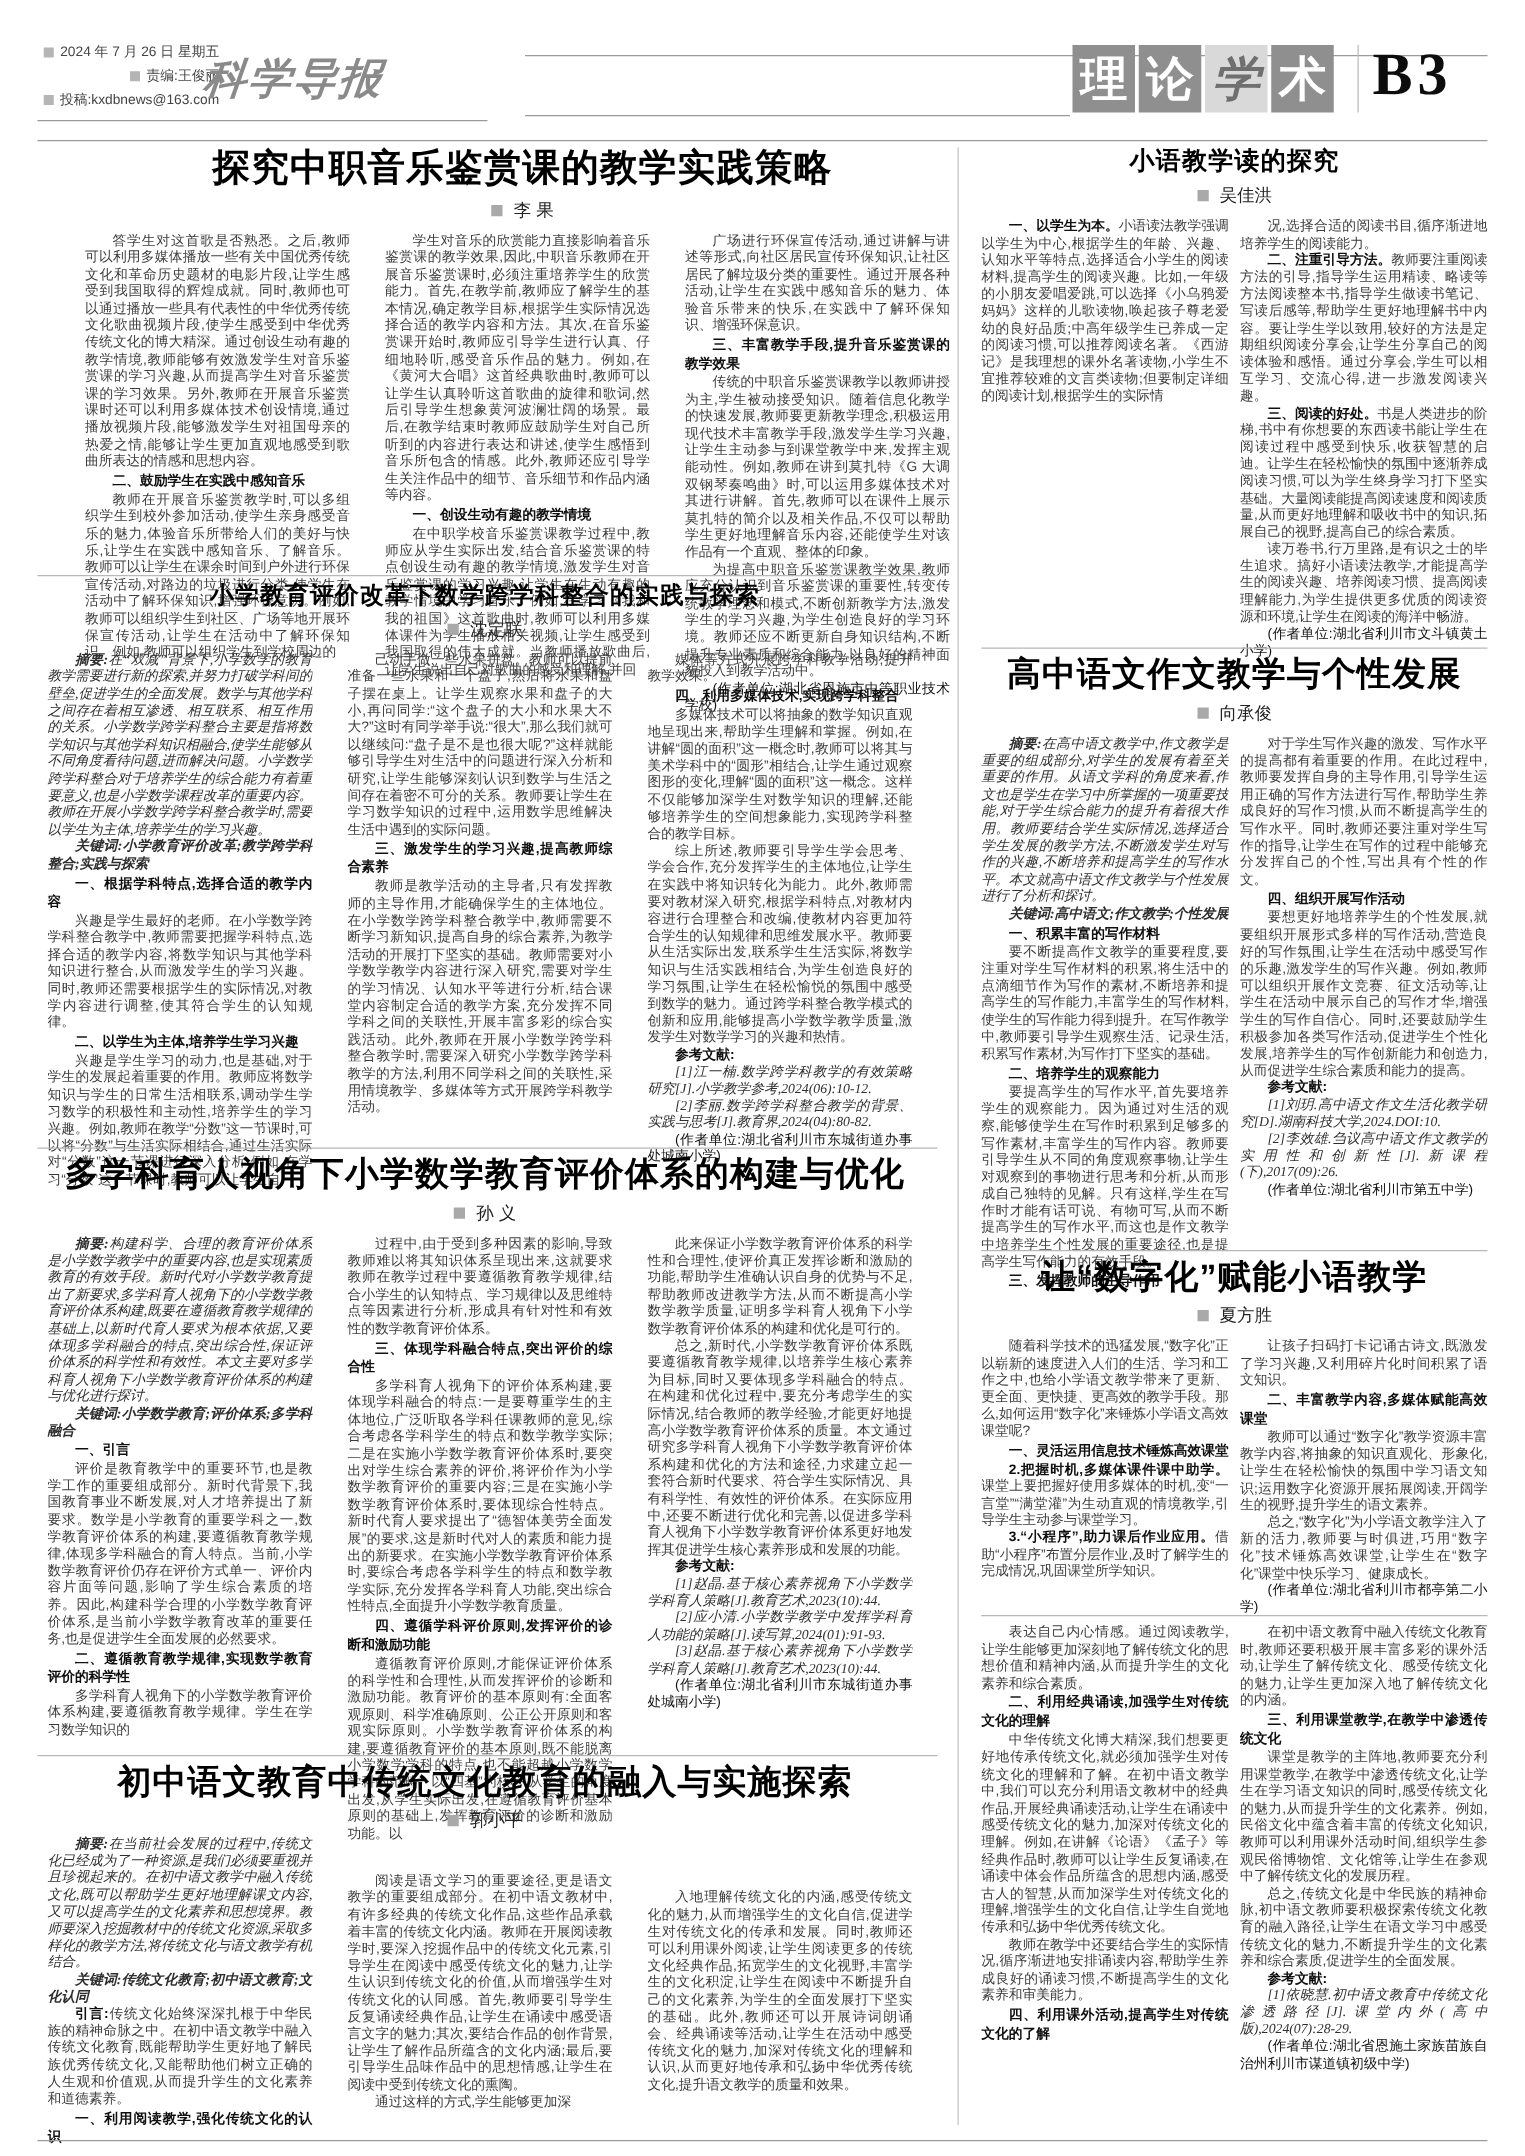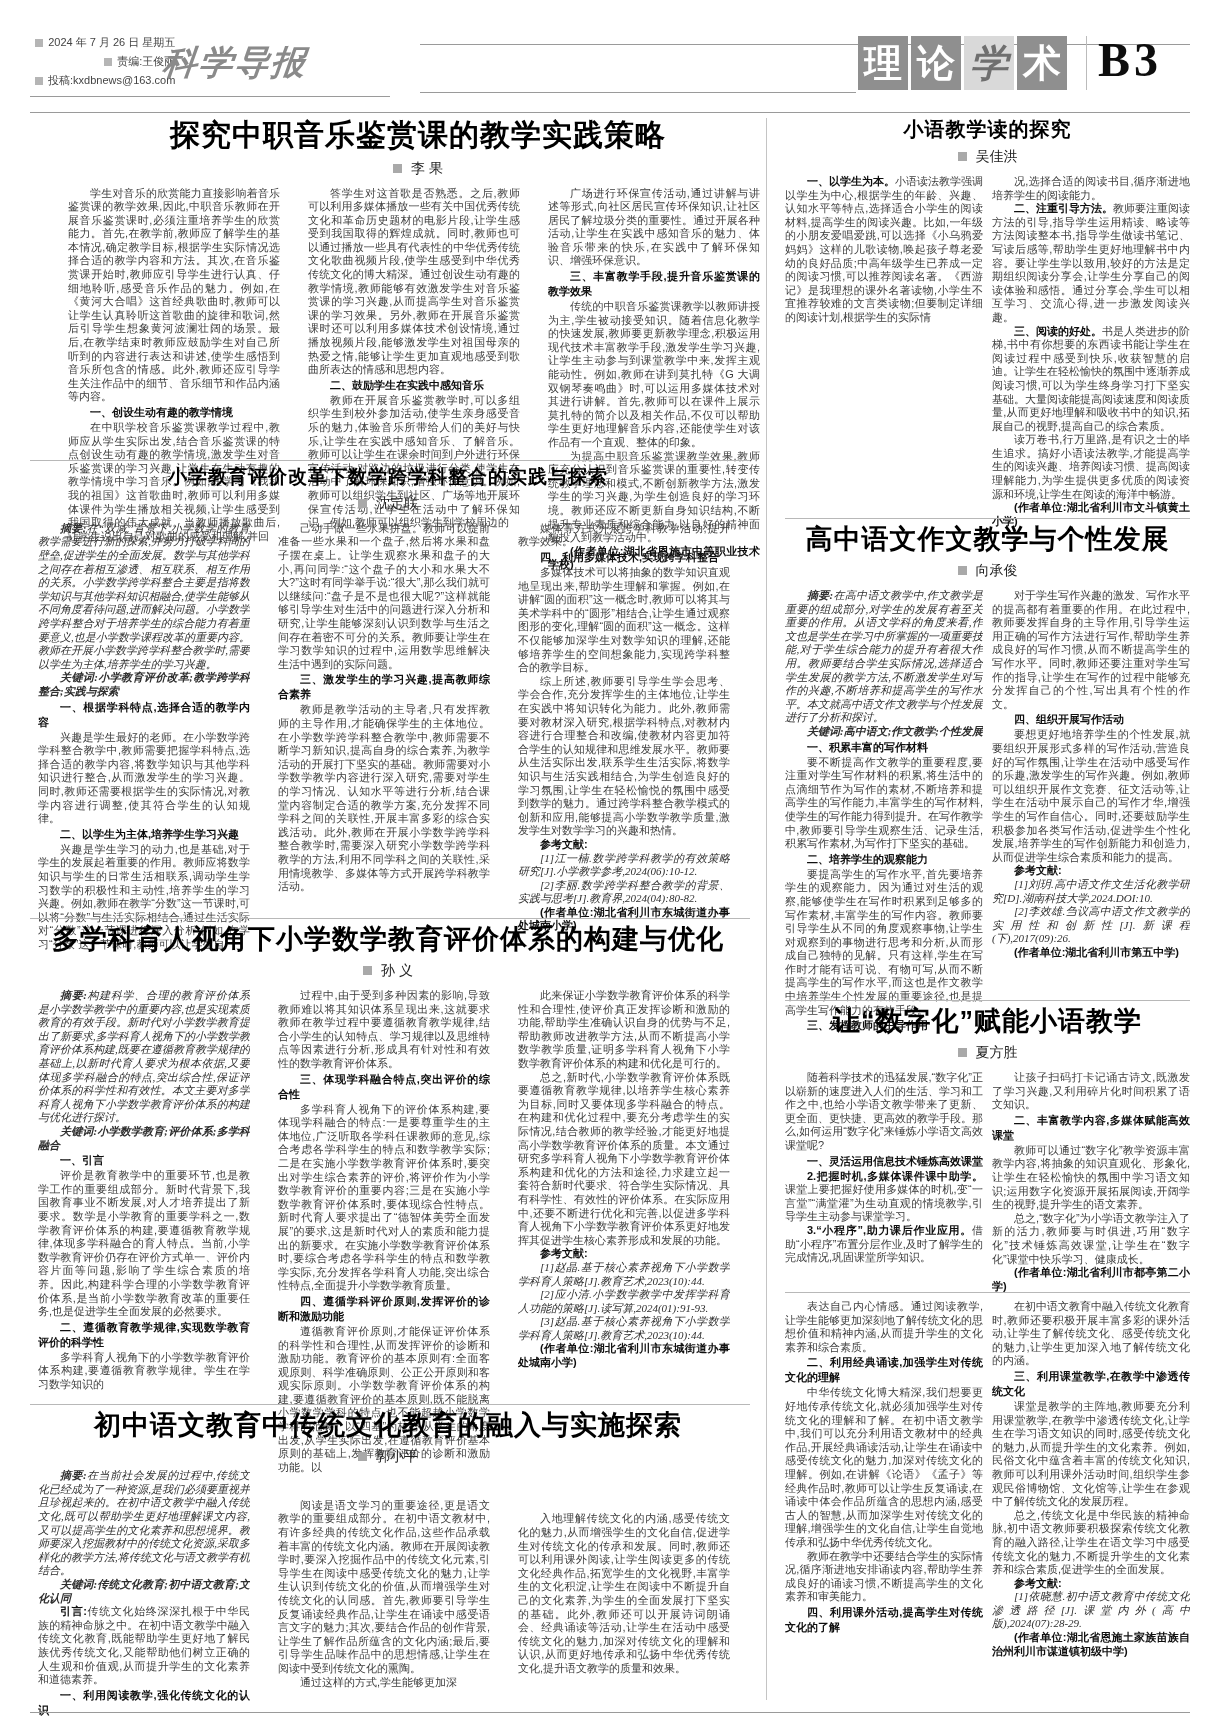--- a/index.html
+++ b/index.html
@@ -39,21 +39,21 @@
   .zoneR .col{width:198px;margin-right:9px;}
   .zoneR .col:last-child{margin-right:0;}
   
   .seg-p,.seg-abs,.seg-kw,.seg-ref,.seg-refh,.seg-attr,.seg-h{margin:0;font-size:11px;line-height:13.6px;
       text-align:justify;text-indent:2em;color:#3c3c3c;}
   .seg-p b,.seg-h{color:#0f0f0f;}
   .seg-h{font-weight:700;line-height:15px;padding:1px 0;}
   .seg-abs,.seg-kw,.seg-ref{font-family:"Liberation Serif","DejaVu Serif",serif;font-style:italic;color:#2e2e2e;}
   .seg-kw{font-weight:700;}
   .seg-refh{font-weight:700;color:#0f0f0f;}
-  .seg-attr{font-weight:700;color:#0f0f0f;}
+  .seg-attr{font-weight:400;color:#0f0f0f;}
 </style>
 </head>
 <body>
 
 <div id="page">
 
   <div id="info">
     <div class="row"><span class="sqicon"></span><span>2024 年 7 月 26 日 星期五</span></div>
     <div class="row"><span class="sqicon"></span><span>责编:王俊丽</span></div>
     <div class="row"><span class="sqicon"></span><span>投稿:kxdbnews@163.com</span></div>
@@ -79,28 +79,28 @@
   <div id="sec-vline"></div>
   <div id="page-no">B3</div>
   <div id="hdr-rule-full"></div>
   <div id="vdivider"></div>
 
   <section class="article zoneL" style="left:52px;top:118px;width:700px;margin-left:16px;">
     <h1 class="t" style="font-size:30px;">探究中职音乐鉴赏课的教学实践策略</h1>
     <div class="by"><span class="sq"></span><span>李 果</span></div>
     <div class="cols" style="height:264px;">
       <div class="col">
+          <p class="seg-p">答学生对这首歌是否熟悉。之后,教师可以利用多媒体播放一些有关中国优秀传统文化和革命历史题材的电影片段,让学生感受到我国取得的辉煌成就。同时,教师也可以通过播放一些具有代表性的中华优秀传统文化歌曲视频片段,使学生感受到中华优秀传统文化的博大精深。通过创设生动有趣的教学情境,教师能够有效激发学生对音乐鉴赏课的学习兴趣,从而提高学生对音乐鉴赏课的学习效果。另外,教师在开展音乐鉴赏课时还可以利用多媒体技术创设情境,通过播放视频片段,能够激发学生对祖国母亲的热爱之情,能够让学生更加直观地感受到歌曲所表达的情感和思想内容。</p>
+          <div class="seg-h">二、鼓励学生在实践中感知音乐</div>
+          <p class="seg-p">教师在开展音乐鉴赏教学时,可以多组织学生到校外参加活动,使学生亲身感受音乐的魅力,体验音乐所带给人们的美好与快乐,让学生在实践中感知音乐、了解音乐。教师可以让学生在课余时间到户外进行环保宣传活动,对路边的垃圾进行分类,使学生在活动中了解环保知识,增强环保意识。例如,教师可以组织学生到社区、广场等地开展环保宣传活动,让学生在活动中了解环保知识。例如,教师可以组织学生到学校周边的</p>
+        </div>
+      <div class="col">
           <p class="seg-p">学生对音乐的欣赏能力直接影响着音乐鉴赏课的教学效果,因此,中职音乐教师在开展音乐鉴赏课时,必须注重培养学生的欣赏能力。首先,在教学前,教师应了解学生的基本情况,确定教学目标,根据学生实际情况选择合适的教学内容和方法。其次,在音乐鉴赏课开始时,教师应引导学生进行认真、仔细地聆听,感受音乐作品的魅力。例如,在《黄河大合唱》这首经典歌曲时,教师可以让学生认真聆听这首歌曲的旋律和歌词,然后引导学生想象黄河波澜壮阔的场景。最后,在教学结束时教师应鼓励学生对自己所听到的内容进行表达和讲述,使学生感悟到音乐所包含的情感。此外,教师还应引导学生关注作品中的细节、音乐细节和作品内涵等内容。</p>
           <div class="seg-h">一、创设生动有趣的教学情境</div>
           <p class="seg-p">在中职学校音乐鉴赏课教学过程中,教师应从学生实际出发,结合音乐鉴赏课的特点创设生动有趣的教学情境,激发学生对音乐鉴赏课的学习兴趣,让学生在生动有趣的教学情境中学习音乐。例如,在学习《我和我的祖国》这首歌曲时,教师可以利用多媒体课件为学生播放相关视频,让学生感受到我国取得的伟大成就。当教师播放歌曲后,让学生说出自己对歌曲的感受和理解,并回</p>
-        </div>
-      <div class="col">
-          <p class="seg-p">答学生对这首歌是否熟悉。之后,教师可以利用多媒体播放一些有关中国优秀传统文化和革命历史题材的电影片段,让学生感受到我国取得的辉煌成就。同时,教师也可以通过播放一些具有代表性的中华优秀传统文化歌曲视频片段,使学生感受到中华优秀传统文化的博大精深。通过创设生动有趣的教学情境,教师能够有效激发学生对音乐鉴赏课的学习兴趣,从而提高学生对音乐鉴赏课的学习效果。另外,教师在开展音乐鉴赏课时还可以利用多媒体技术创设情境,通过播放视频片段,能够激发学生对祖国母亲的热爱之情,能够让学生更加直观地感受到歌曲所表达的情感和思想内容。</p>
-          <div class="seg-h">二、鼓励学生在实践中感知音乐</div>
-          <p class="seg-p">教师在开展音乐鉴赏教学时,可以多组织学生到校外参加活动,使学生亲身感受音乐的魅力,体验音乐所带给人们的美好与快乐,让学生在实践中感知音乐、了解音乐。教师可以让学生在课余时间到户外进行环保宣传活动,对路边的垃圾进行分类,使学生在活动中了解环保知识,增强环保意识。例如,教师可以组织学生到社区、广场等地开展环保宣传活动,让学生在活动中了解环保知识。例如,教师可以组织学生到学校周边的</p>
         </div>
       <div class="col">
           <p class="seg-p">广场进行环保宣传活动,通过讲解与讲述等形式,向社区居民宣传环保知识,让社区居民了解垃圾分类的重要性。通过开展各种活动,让学生在实践中感知音乐的魅力、体验音乐带来的快乐,在实践中了解环保知识、增强环保意识。</p>
           <div class="seg-h">三、丰富教学手段,提升音乐鉴赏课的教学效果</div>
           <p class="seg-p">传统的中职音乐鉴赏课教学以教师讲授为主,学生被动接受知识。随着信息化教学的快速发展,教师要更新教学理念,积极运用现代技术丰富教学手段,激发学生学习兴趣,让学生主动参与到课堂教学中来,发挥主观能动性。例如,教师在讲到莫扎特《G 大调双钢琴奏鸣曲》时,可以运用多媒体技术对其进行讲解。首先,教师可以在课件上展示莫扎特的简介以及相关作品,不仅可以帮助学生更好地理解音乐内容,还能使学生对该作品有一个直观、整体的印象。</p>
           <p class="seg-p">为提高中职音乐鉴赏课教学效果,教师应充分认识到音乐鉴赏课的重要性,转变传统教学理念和模式,不断创新教学方法,激发学生的学习兴趣,为学生创造良好的学习环境。教师还应不断更新自身知识结构,不断提升专业素质和综合能力,以良好的精神面貌投入到教学活动中。</p>
           <p class="seg-attr">(作者单位:湖北省恩施市中等职业技术学校)</p>
         </div>
     </div>
   </section>

